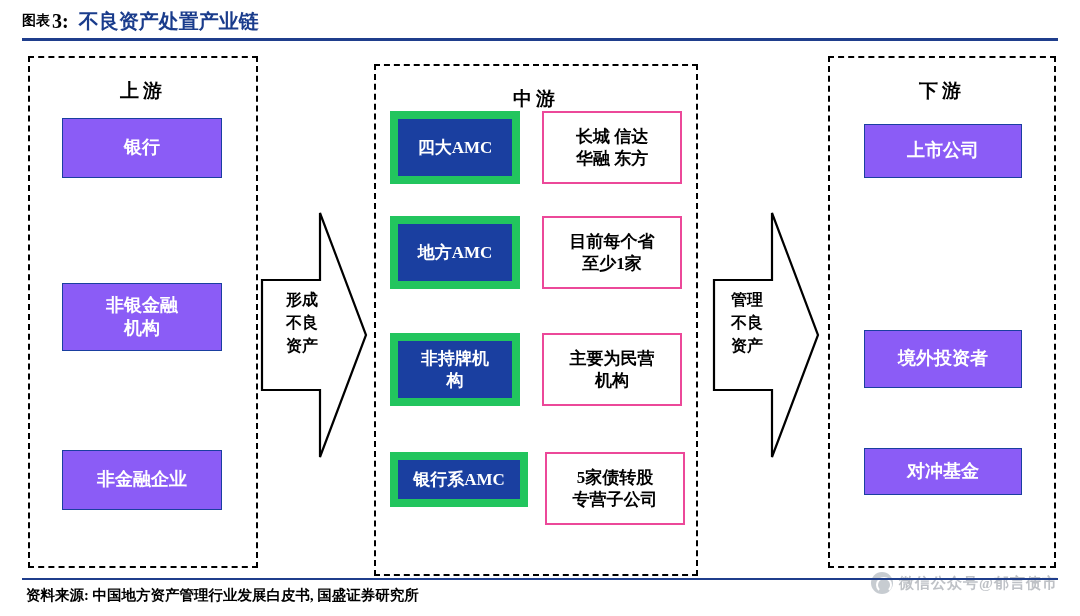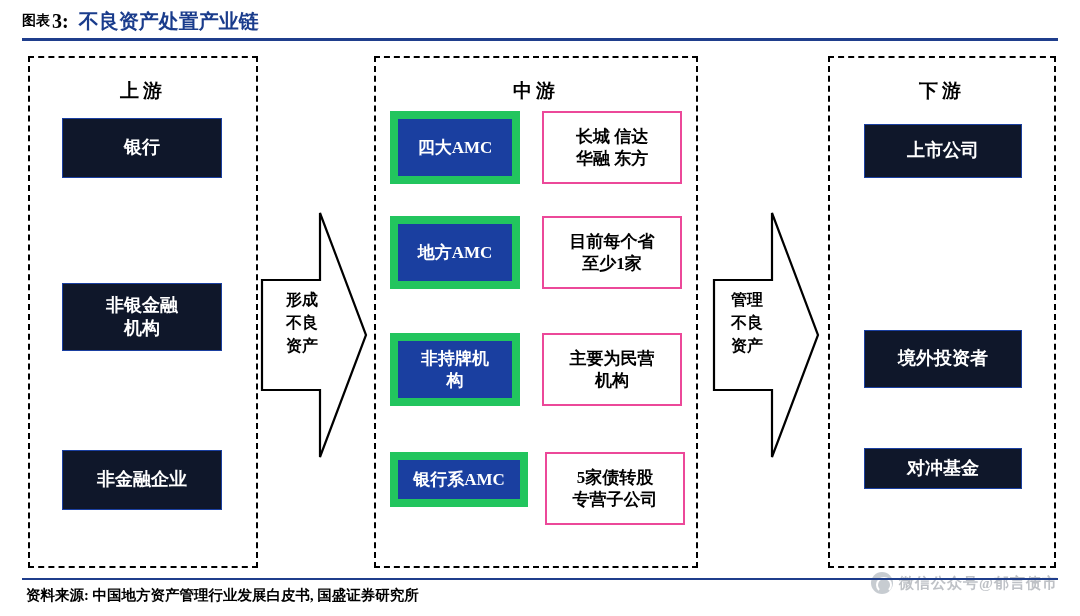--- a/index.html
+++ b/index.html
@@ -95,21 +95,21 @@
     position: absolute;
     display: flex;
     align-items: center;
     justify-content: center;
     text-align: center;
     font-weight: bold;
     line-height: 1.28;
     white-space: pre-line;
   }
   .box-blue {
-    background: #0f172a;
+    background: #8b5cf6;
     color: #ffffff;
     border: 1px solid #1a3fa0;
     font-size: 18px;
   }
   .box-blue-outline {
     background: #1a3fa0;
     color: #ffffff;
     border: 8px solid #22c55e;
     font-size: 17px;
   }
@@ -188,21 +188,21 @@
 机构</div>
   <div class="box box-blue" style="left:62px; top:450px; width:160px; height:60px;">非金融企业</div>
 
   <svg class="arrow-svg" style="left:258px; top:205px;" width="112" height="260" viewBox="0 0 112 260">
     <polygon points="4,75 62,75 62,8 108,130 62,252 62,185 4,185" fill="#ffffff" stroke="#000000" stroke-width="2.2" stroke-linejoin="miter"></polygon>
   </svg>
   <div class="arrow-label" style="left:262px; top:288px; width:62px;padding-left:18px;">形成
 不良
 资产</div>
 
-  <div class="panel" style="left:374px; top:56px; width:324px; height:512px;">
+  <div class="panel" style="left:374px; top:64px; width:324px; height:512px;">
     <div class="panel-title" style="top:20px;">中游</div>
   </div>
 
   <div class="box box-blue-outline" style="left:390px; top:111px; width:130px; height:73px;">四大AMC</div>
   <div class="box box-white" style="left:542px; top:111px; width:140px; height:73px;">长城  信达
 华融  东方</div>
 
   <div class="box box-blue-outline" style="left:390px; top:216px; width:130px; height:73px;">地方AMC</div>
   <div class="box box-white" style="left:542px; top:216px; width:140px; height:73px;">目前每个省
 至少1家</div>
@@ -221,21 +221,21 @@
   </svg>
   <div class="arrow-label" style="left:716px; top:288px; width:62px;">管理
 不良
 资产</div>
 
   <div class="panel" style="left:828px; top:56px; width:228px; height:512px;">
     <div class="panel-title" style="top:20px;">下游</div>
   </div>
   <div class="box box-blue" style="left:864px; top:124px; width:158px; height:54px;">上市公司</div>
   <div class="box box-blue" style="left:864px; top:330px; width:158px; height:58px;">境外投资者</div>
-  <div class="box box-blue" style="left:864px; top:448px; width:158px; height:41px;">对冲基金</div>
+  <div class="box box-blue" style="left:864px; top:448px; width:158px; height:47px;">对冲基金</div>
 
   <div class="watermark">
     <span class="wm-circle"></span>
     <span class="wm-text">微信公众号@郁言债市</span>
   </div>
 
   <div class="rule-bottom"></div>
   <div class="footer">资料来源: 中国地方资产管理行业发展白皮书, 国盛证券研究所</div>
 
 </div>

